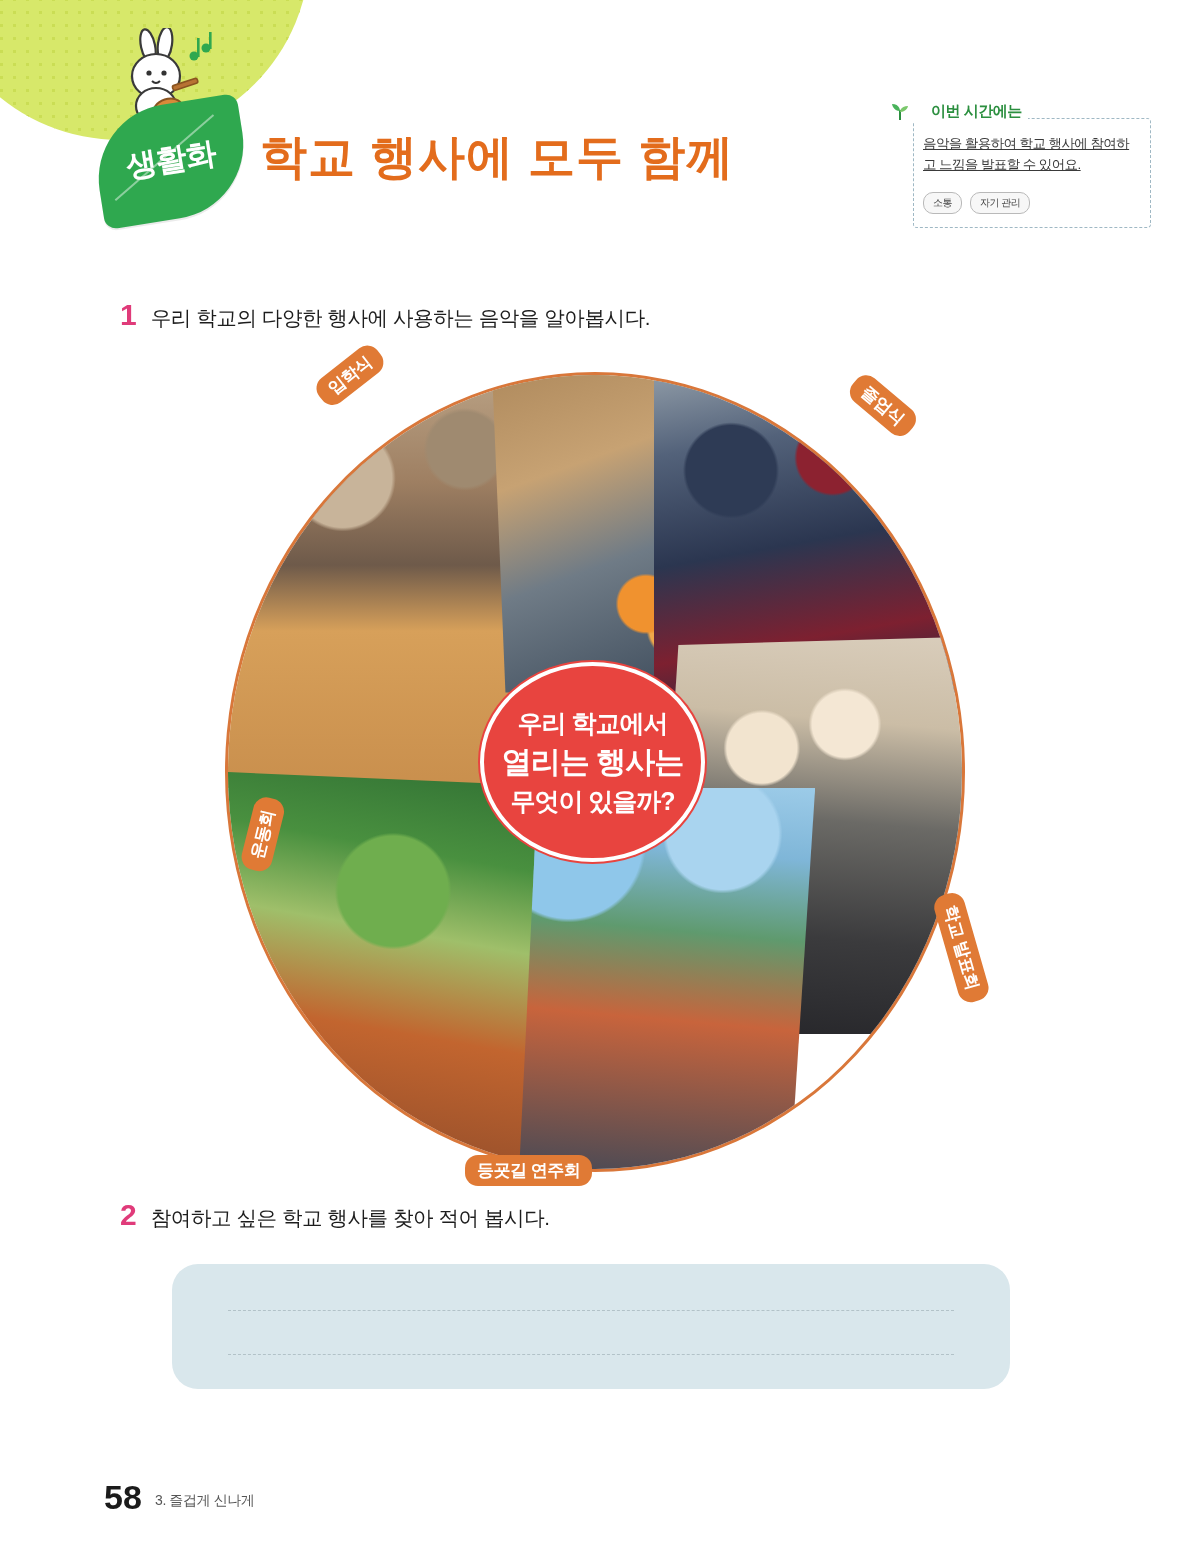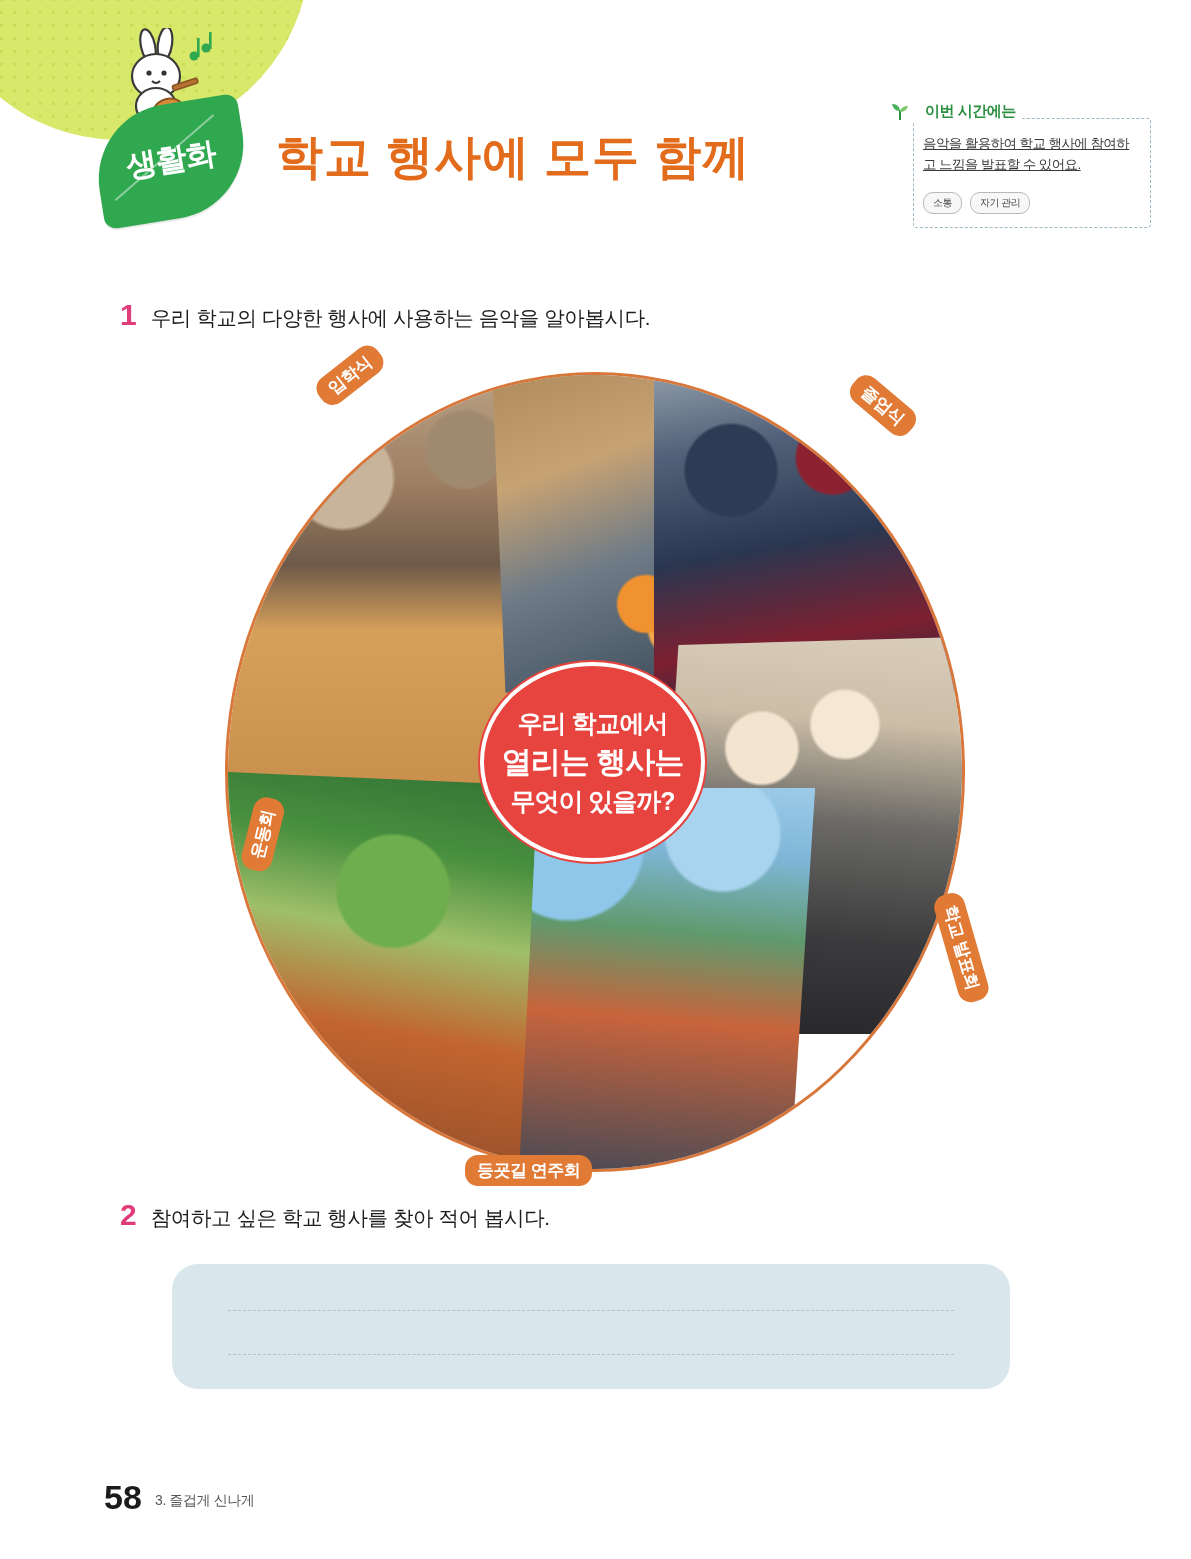--- a/index.html
+++ b/index.html
@@ -60,21 +60,21 @@
     transform-origin: left center;
   }
 
   
   .mascot { position: absolute; left: 108px; top: 28px; width: 115px; height: 105px; }
   .mascot svg { display:block; }
 
   
   .main-title {
     position: absolute;
-    left: 276px; top: 126px;
+    left: 260px; top: 126px;
     font-size: 47px;
     font-weight: bold;
     color: #e36c1c;
     letter-spacing: 1px;
     white-space: nowrap;
   }
 
   
   .goal-box {
     position: absolute;
@@ -85,21 +85,21 @@
     position: absolute;
     left: 24px; top: 18px;
     right: 0; bottom: 0;
     border: 1.6px dashed #9fb8c4;
     border-radius: 4px;
     background: #fff;
   }
   .goal-head {
     position: absolute;
     left: 0; top: 0;
-    display: flex; align-items: center; gap: 14px;
+    display: flex; align-items: center; gap: 20px;
     background: #fff;
     padding: 0 6px 0 0;
   }
   .goal-head .sprout { width: 22px; height: 22px; }
   .goal-head .goal-title {
     font-size: 15px; font-weight: bold; color: #2b8f3f; letter-spacing: -.5px;
   }
   .goal-body {
     position: absolute;
     left: 34px; top: 34px; right: 12px;

